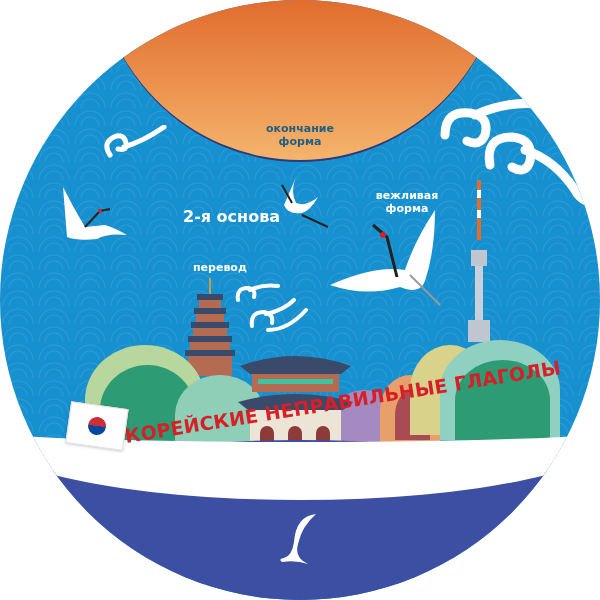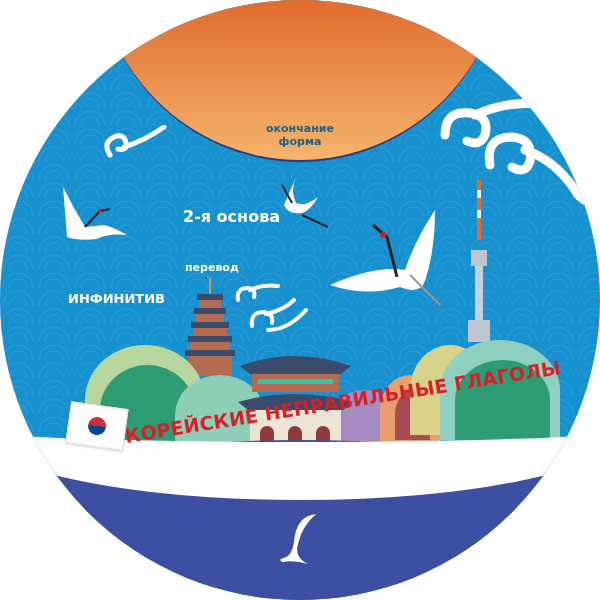--- a/index.html
+++ b/index.html
@@ -31,24 +31,27 @@
 
   <div class="sun"></div>
 
   <div class="lbl lbl-end">
     <div>окончание</div>
     <div>форма</div>
   </div>
 
   <div class="lbl" style="left:183px;top:208px;font-size:16px;">2-я основа</div>
 
+  <div class="lbl" style="left:372px;top:190px;font-size:11px;width:70px;">
+    <div>вежливая</div>
+    <div>форма</div>
+  </div>
 
-  <div class="lbl" style="left:185px;top:262px;font-size:11px;">перевод</div>
+  <div class="lbl" style="left:193px;top:262px;font-size:11px;">перевод</div>
 
-  <div class="lbl" style="left:68px;top:292px;font-size:13px;">ИНФИНИТИВ</div>
 
   <svg class="cloud" style="left:100px;top:125px" width="70" height="40">
     <path d="M10 30 q-8 -12 4 -18 q10 -4 12 6 q2 8 -8 6 M24 22 q20 -6 40 -20" stroke="#fff" stroke-width="5" fill="none" stroke-linecap="round"></path>
   </svg>
   <svg class="cloud" style="left:435px;top:95px" width="165" height="110">
     <path d="M10 40 q0 -25 25 -22 q20 3 15 22 q-5 12 -18 6 M40 20 q40 -18 80 -8 M55 70 q-5 -28 22 -28 q22 2 18 24 q-4 14 -18 6 M90 55 q30 10 50 40 q5 10 15 12" stroke="#fff" stroke-width="9" fill="none" stroke-linecap="round"></path>
   </svg>
   <svg class="cloud" style="left:232px;top:280px" width="50" height="30">
     <path d="M6 20 q-2 -12 10 -12 q8 1 6 9 M18 10 q12 -6 28 -4" stroke="#fff" stroke-width="4" fill="none" stroke-linecap="round"></path>
   </svg>

